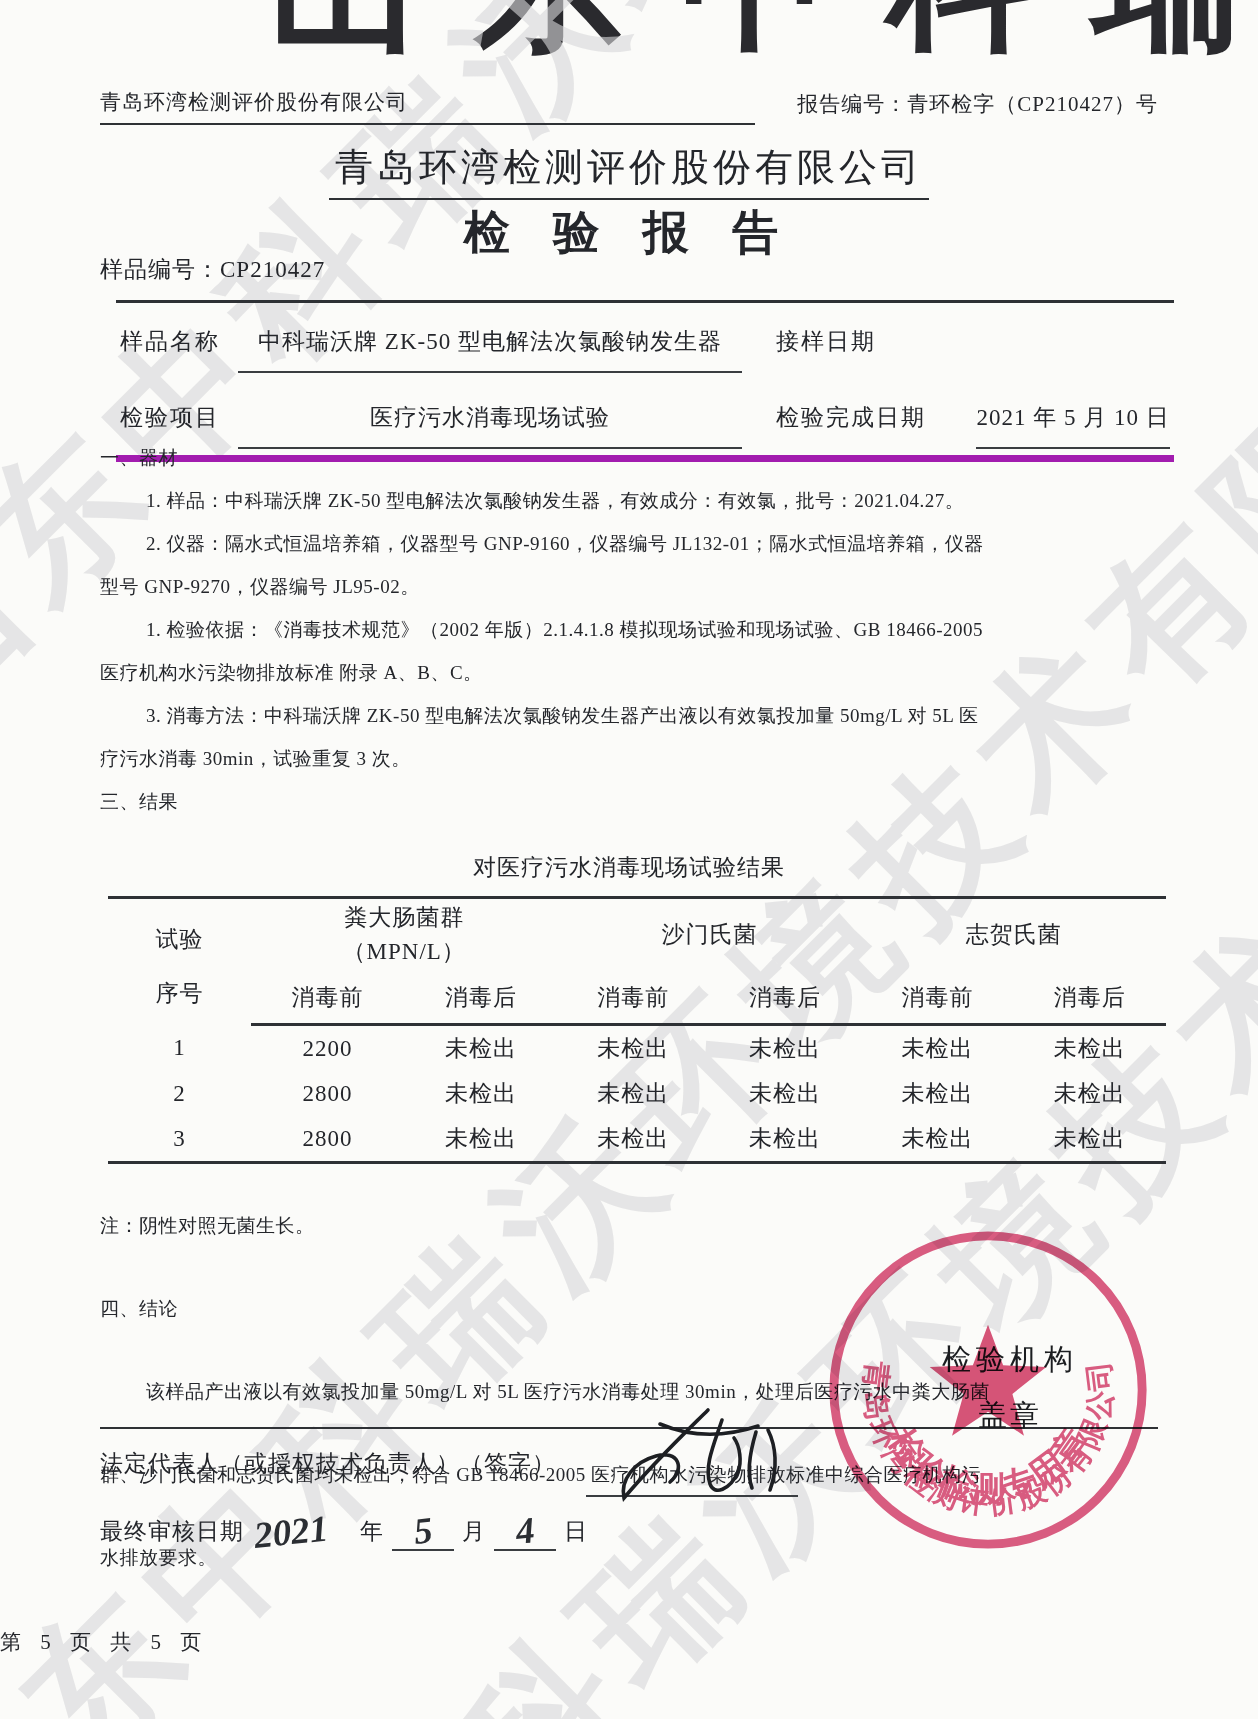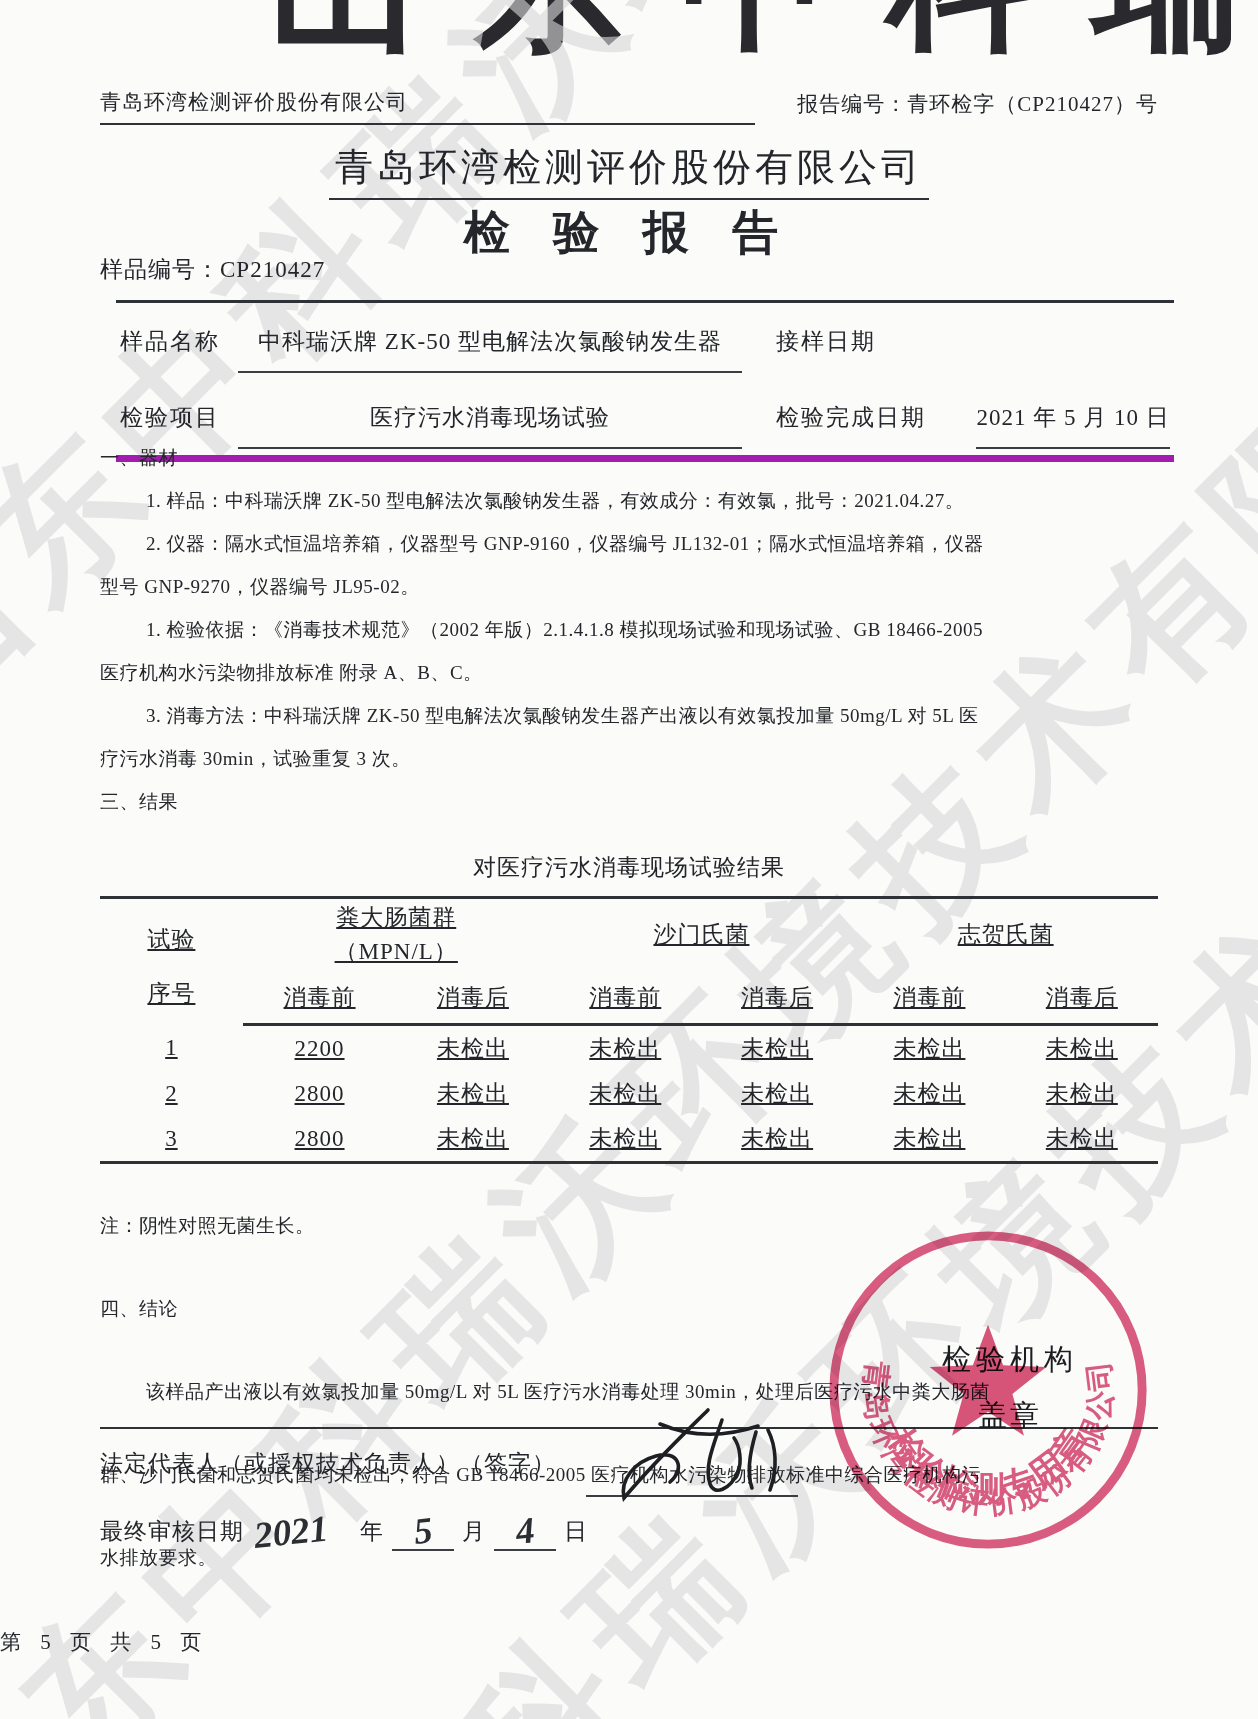--- a/index.html
+++ b/index.html
@@ -40,21 +40,21 @@
   .irow{display:grid;grid-template-columns:118px 512px 26px 200px 202px;height:76px;align-items:center;font-size:23px;}
   .ilabel{padding-left:4px;letter-spacing:2px;}
   .ivalue{position:relative;height:100%;display:flex;align-items:center;justify-content:center;letter-spacing:1px;}
   .ivalue::after{content:"";position:absolute;left:4px;right:4px;bottom:6px;border-bottom:2px solid #3a3d41;}
   
   .body-block{position:absolute;left:100px;top:436px;width:1058px;z-index:2;}
   .bline{font-size:19px;line-height:43px;white-space:nowrap;letter-spacing:.5px;}
   .ind{padding-left:46px;}
   
   .rtitle{position:absolute;left:100px;top:852px;width:1058px;text-align:center;font-size:23px;letter-spacing:1px;z-index:2;}
-  .rtable-wrap{position:absolute;left:100px;top:896px;width:1058px;z-index:2;text-decoration:underline;}
+  .rtable-wrap{position:absolute;left:108px;top:896px;width:1058px;z-index:2;}
   table.rtable{width:100%;border-collapse:collapse;font-size:23px;border-top:3px solid #2e3135;border-bottom:3px solid #2e3135;}
   .rtable th,.rtable td{font-weight:normal;text-align:center;padding:0;letter-spacing:1px;}
   .rtable thead tr.grow th{height:72px;vertical-align:middle;}
   .rtable thead tr.subrow th{height:52px;vertical-align:middle;border-bottom:3px solid #2e3135;}
   .th-trial{vertical-align:top !important;}
   .th-trial div{line-height:30px;}
   .th-trial .t1{margin-top:26px;}
   .th-trial .t2{margin-top:24px;}
   .th-group div{line-height:34px;}
   .rtable tbody td{height:45px;}

